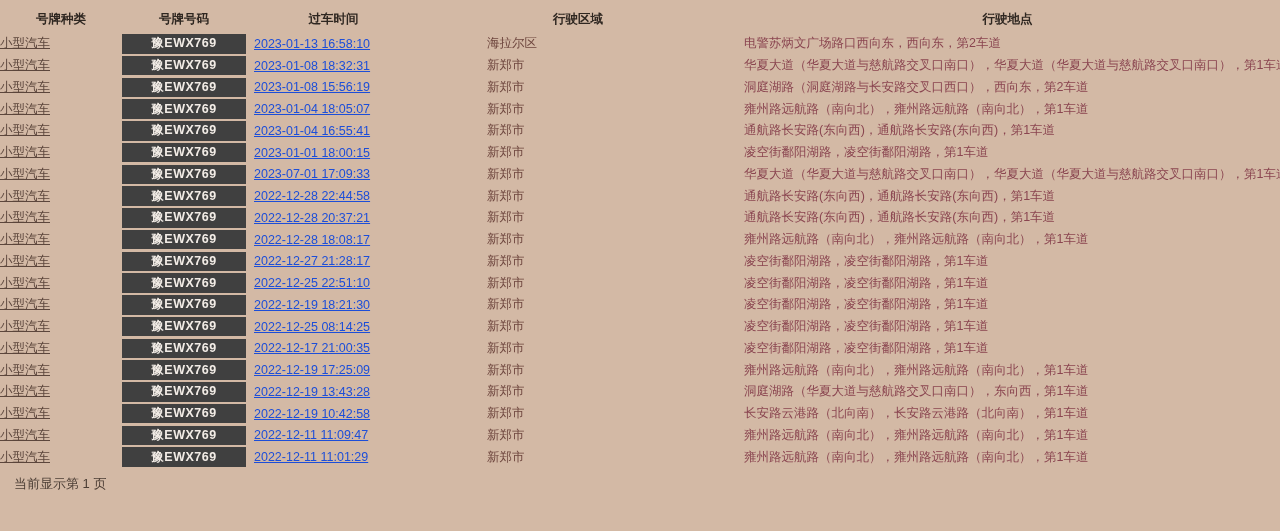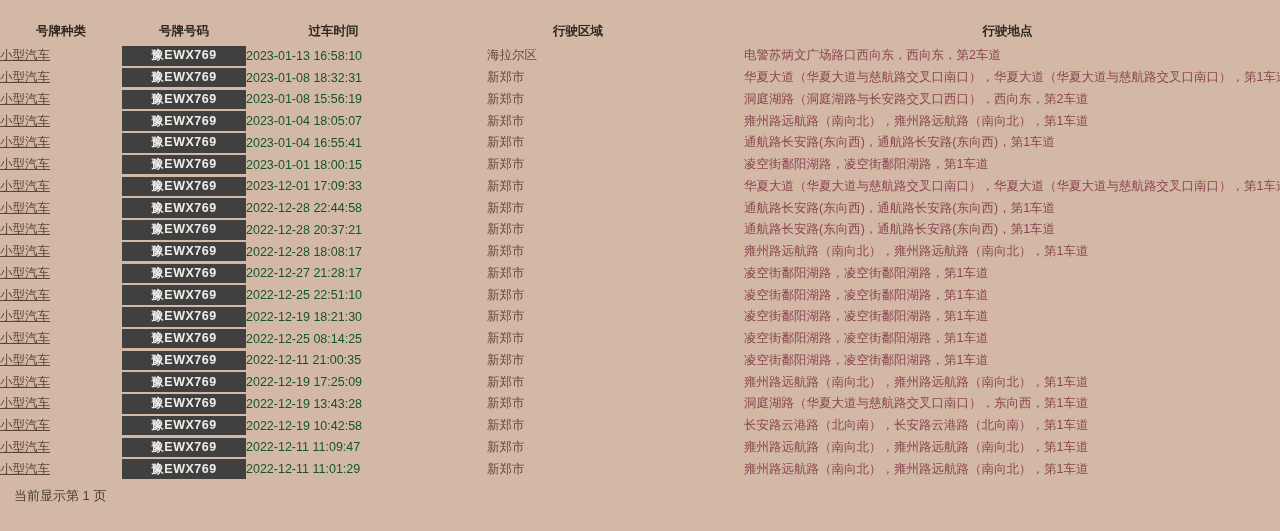--- a/index.html
+++ b/index.html
@@ -8,42 +8,42 @@
     width: 1280px;
     height: 531px;
     background: #d3b9a5;
     font-family: "Liberation Sans", "DejaVu Sans", sans-serif;
     overflow: hidden;
   }
   .records-table {
     border-collapse: collapse;
     table-layout: fixed;
     width: 1280px;
-    margin-top: 18px;
+    margin-top: 6px;
   }
   .records-table th {
     font-size: 12.5px;
     font-weight: bold;
     color: #2f2721;
     height: 27px;
     padding: 0;
     text-align: center;
     white-space: nowrap;
     overflow: hidden;
   }
   .records-table td {
     font-size: 12.5px;
     height: 21.75px;
     padding: 0;
     white-space: nowrap;
     overflow: hidden;
     vertical-align: middle;
   }
   td.cell-type    { color: #5c463c; text-decoration: underline; }
-  td.cell-time    { padding-left: 0; color: #14532d; }
+  td.cell-time    { padding-left: 8px; color: #1d4ed8; text-decoration: underline; }
   td.cell-region  { padding-left: 66px; color: #6e463e; }
   td.cell-location{ padding-left: 9px;  color: #8a4550; }
   .plate-box {
     height: 19.5px;
     margin: 1px 0;
     background: #404040;
     color: #f2ece6;
     font-weight: bold;
     font-size: 12.5px;
     letter-spacing: 0.5px;
@@ -130,21 +130,21 @@
     </td>
     <td class="cell-time">2023-01-01 18:00:15</td>
     <td class="cell-region">新郑市</td>
     <td class="cell-location">凌空街鄱阳湖路，凌空街鄱阳湖路，第1车道</td>
   </tr>
       <tr>
     <td class="cell-type">小型汽车</td>
     <td class="cell-plate">
       <div class="plate-box">豫EWX769</div>
     </td>
-    <td class="cell-time">2023-12-01 17:09:33</td>
+    <td class="cell-time">2023-07-01 17:09:33</td>
     <td class="cell-region">新郑市</td>
     <td class="cell-location">华夏大道（华夏大道与慈航路交叉口南口），华夏大道（华夏大道与慈航路交叉口南口），第1车道</td>
   </tr>
       <tr>
     <td class="cell-type">小型汽车</td>
     <td class="cell-plate">
       <div class="plate-box">豫EWX769</div>
     </td>
     <td class="cell-time">2022-12-28 22:44:58</td>
     <td class="cell-region">新郑市</td>
@@ -202,21 +202,21 @@
     </td>
     <td class="cell-time">2022-12-25 08:14:25</td>
     <td class="cell-region">新郑市</td>
     <td class="cell-location">凌空街鄱阳湖路，凌空街鄱阳湖路，第1车道</td>
   </tr>
       <tr>
     <td class="cell-type">小型汽车</td>
     <td class="cell-plate">
       <div class="plate-box">豫EWX769</div>
     </td>
-    <td class="cell-time">2022-12-11 21:00:35</td>
+    <td class="cell-time">2022-12-17 21:00:35</td>
     <td class="cell-region">新郑市</td>
     <td class="cell-location">凌空街鄱阳湖路，凌空街鄱阳湖路，第1车道</td>
   </tr>
       <tr>
     <td class="cell-type">小型汽车</td>
     <td class="cell-plate">
       <div class="plate-box">豫EWX769</div>
     </td>
     <td class="cell-time">2022-12-19 17:25:09</td>
     <td class="cell-region">新郑市</td>

